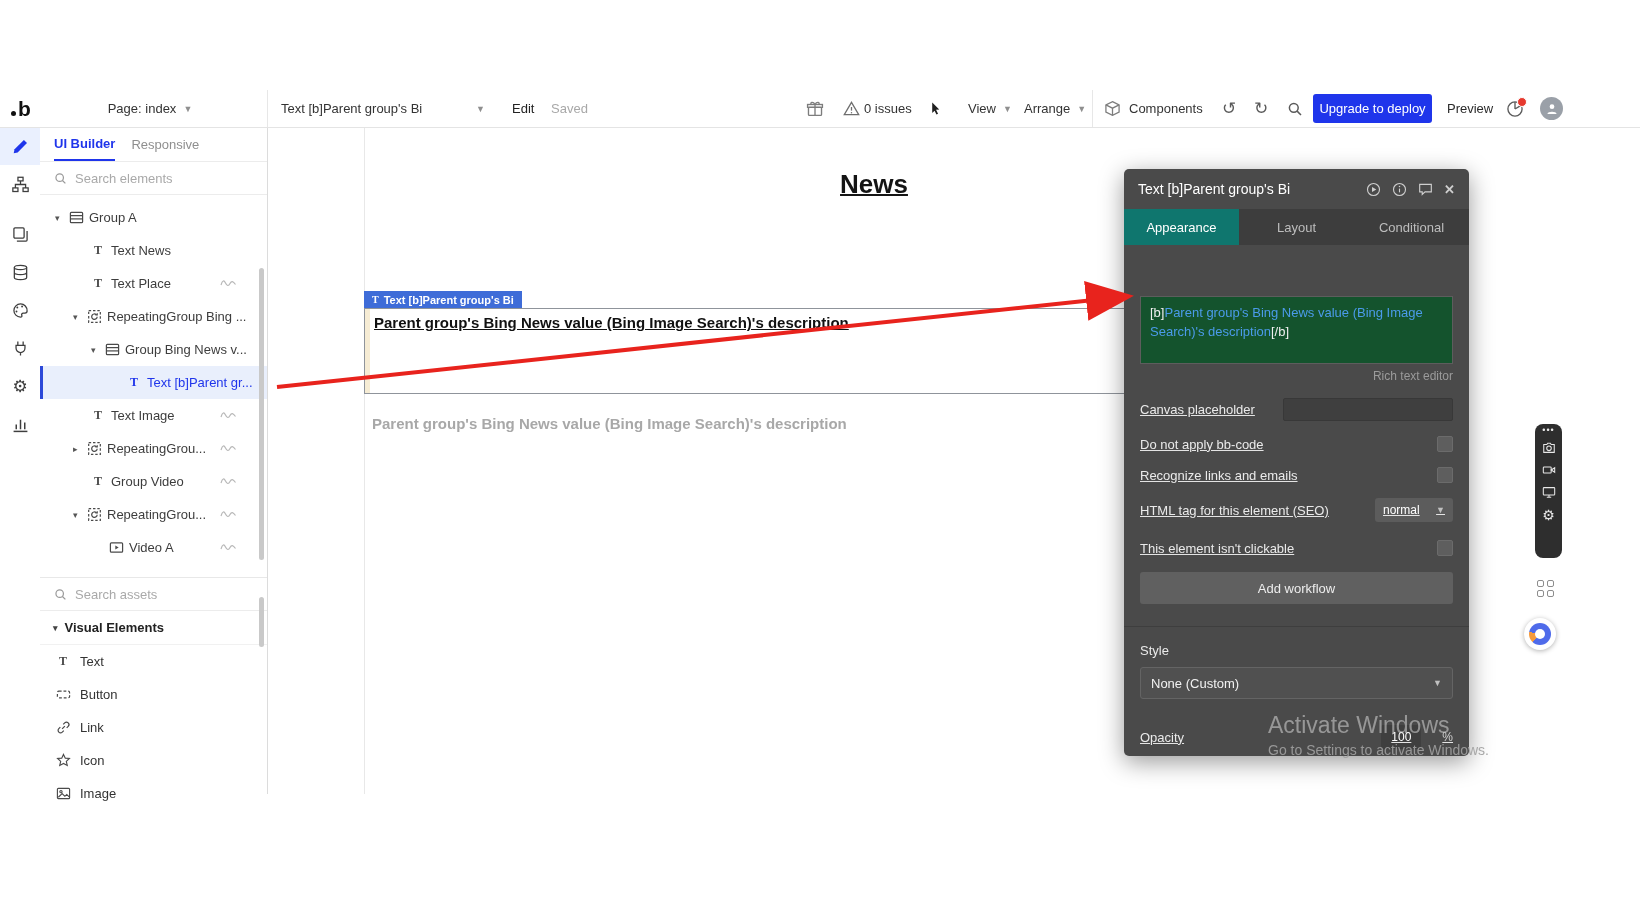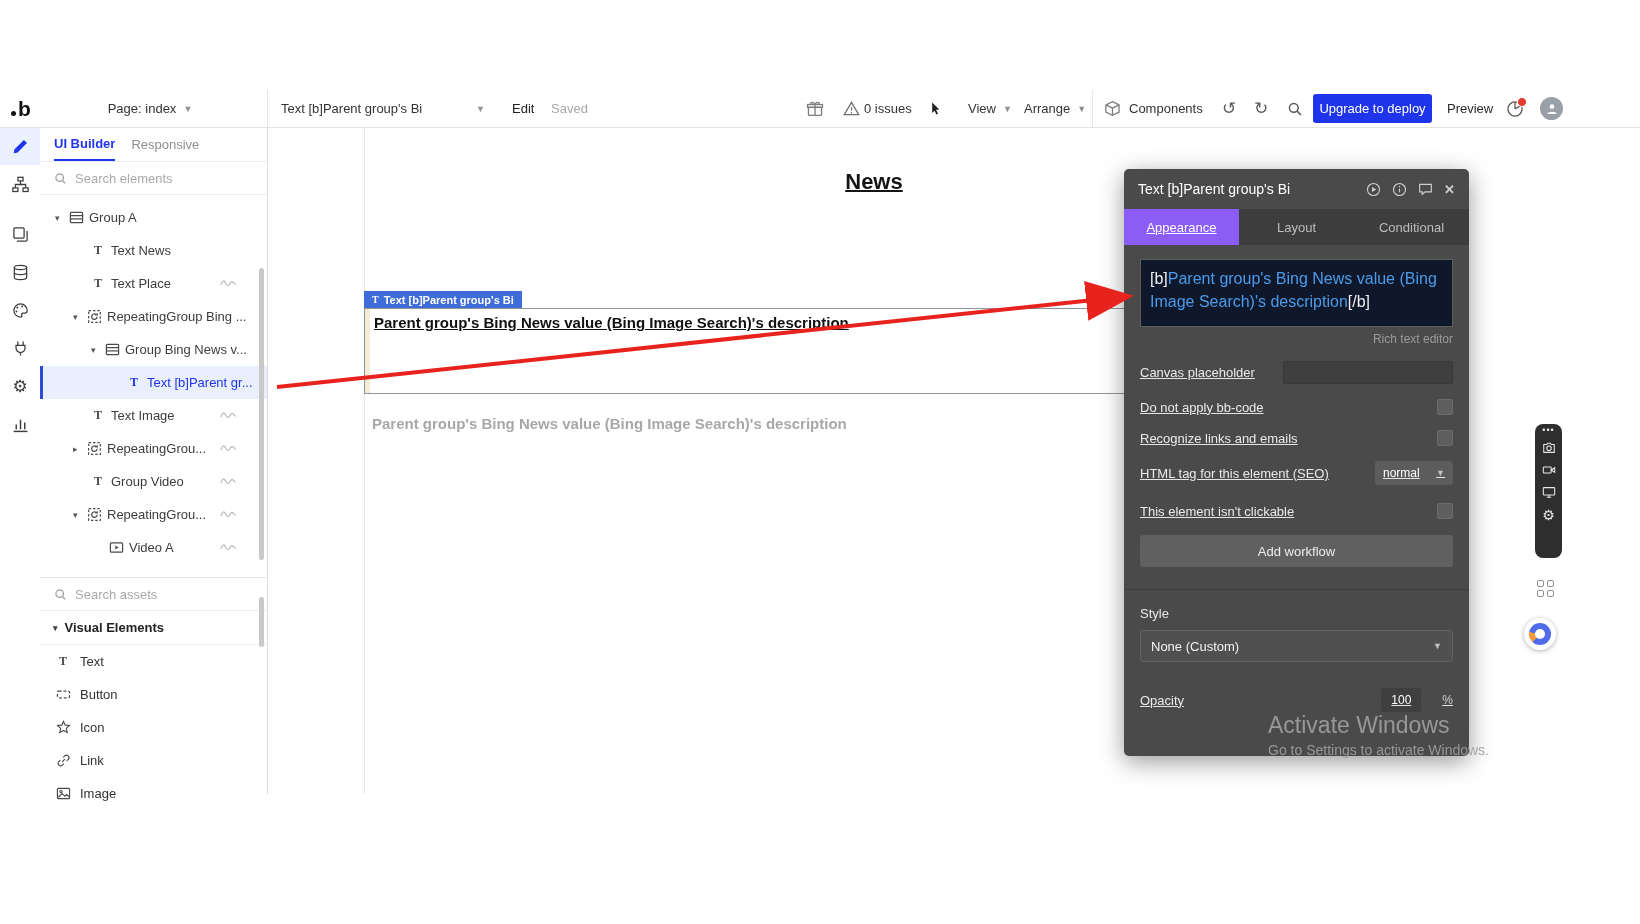--- a/index.html
+++ b/index.html
@@ -46,39 +46,39 @@
   .tree-row.selected .tree-icon{color:#1f35eb;}
   .assets-row{border-top:1px solid #e8e8e8;margin-top:13px;}
   .ve-header{height:33px;display:flex;align-items:center;gap:7px;padding-left:13px;font-size:13px;font-weight:bold;color:#222;border-bottom:1px solid #f1f1f1;}
   .ve-caret{font-size:9px;color:#444;}
   .pal-row{height:33px;display:flex;align-items:center;gap:9px;padding-left:15px;font-size:13px;color:#333;cursor:pointer;}
   .pal-icon{width:16px;height:16px;display:flex;align-items:center;justify-content:center;color:#4a4a4a;}
   .sb{position:absolute;width:5px;border-radius:3px;background:#c9c9c9;right:3px;}
   
   .canvas{position:absolute;left:267px;top:127px;width:1373px;height:667px;background:#fff;overflow:hidden;}
   .page-edge{position:absolute;left:97px;top:0;width:1px;height:667px;background:#e8e8e8;}
-  .news{position:absolute;left:97px;top:42px;width:1020px;text-align:center;font-size:22px;font-weight:bold;color:#141414;}
+  .news{position:absolute;left:97px;top:42px;width:1020px;text-align:center;font-size:26px;font-weight:bold;color:#141414;}
   .news span{text-decoration:underline;text-decoration-thickness:2px;}
   .sel-label{position:absolute;left:97px;top:164px;height:17px;background:#3e6cd8;color:#fff;font-size:11px;font-weight:bold;display:flex;align-items:center;gap:5px;padding:0 8px;cursor:pointer;}
   .sel-label .mini-t{font-size:10px;font-weight:bold;font-family:"Liberation Serif", serif;}
   .sel-box{position:absolute;left:97px;top:181px;width:760px;height:84px;border:1px solid #8f949b;background:#fff;cursor:pointer;}
   .sel-box::before{content:"";position:absolute;left:0;top:0;bottom:0;width:5px;background:#f6ecd4;}
   .sel-text{position:absolute;left:9px;top:5px;font-size:15px;font-weight:bold;color:#111;text-decoration:underline;white-space:nowrap;}
   .ghost-text{position:absolute;left:105px;top:288px;font-size:15px;font-weight:bold;color:#a8a8a8;white-space:nowrap;}
   
   .inspector{position:absolute;left:1124px;top:169px;width:345px;height:587px;background:#4a4a4a;border-radius:5px;box-shadow:0 6px 24px rgba(0,0,0,.4);z-index:20;color:#e4e4e4;font-size:13px;box-sizing:border-box;}
   .insp-header{height:40px;display:flex;align-items:center;padding:0 14px;}
   .insp-title{flex:1;color:#fff;font-size:14px;}
   .insp-hicons{display:flex;gap:11px;align-items:center;color:#cfcfcf;}
   .insp-hicons .x{font-size:13px;font-weight:bold;cursor:pointer;}
   .insp-tabs{height:36px;background:#3d3d3d;display:flex;}
   .insp-tab{flex:1;display:flex;align-items:center;justify-content:center;color:#bdbdbd;cursor:pointer;}
-  .insp-tab.active{background:#8b5cf6;color:#fff;text-decoration:underline;}
+  .insp-tab.active{background:#0f766e;color:#fff;}
   .insp-body{padding:14px 16px 0;}
-  .rich{background:#0f172a;border:1px solid #5d5d5d;min-height:52px;padding:7px 9px;line-height:1.45;font-size:16px;color:#f0f0f0;cursor:text;}
+  .rich{background:#14532d;border:1px solid #5d5d5d;min-height:52px;padding:7px 9px;line-height:1.45;font-size:13px;color:#f0f0f0;cursor:text;margin-top:37px;}
   .rich .dyn{color:#4b9bea;}
   .rte-label{text-align:right;color:#9b9b9b;font-size:12px;margin-top:5px;}
   .frow{display:flex;align-items:center;justify-content:space-between;margin-top:15px;text-decoration:underline;}
   .flabel{color:#eaeaea;}
   .finput{width:170px;height:23px;background:#3f3f3f;border:1px solid #383838;border-radius:2px;color:#fff;font-size:12px;padding:0 6px;box-sizing:border-box;font-family:"Liberation Sans", sans-serif;}
   .checkbox{width:14px;height:14px;background:#5e5e5e;border:1px solid #6b6b6b;border-radius:2px;cursor:pointer;flex:none;}
   .fselect{min-width:62px;height:24px;background:#5c5c5c;border-radius:3px;display:flex;align-items:center;gap:8px;justify-content:space-between;padding:0 8px;color:#fff;font-size:12px;cursor:pointer;}
   .fselect .c{color:#c0c0c0;font-size:9px;}
   .workflow-btn{margin-top:16px;height:32px;background:#606060;border-radius:3px;display:flex;align-items:center;justify-content:center;color:#ededed;cursor:pointer;}
   .divider{height:1px;background:#3e3e3e;margin:22px -16px 0;}
@@ -422,35 +422,35 @@
   <div class="pal-row">
     <span class="pal-icon">
         <svg width="15" height="15" viewBox="0 0 16 16" fill="none" stroke="currentColor" stroke-width="1.3">
           <rect x="1.5" y="4.5" width="13" height="7" rx="1.5" stroke-dasharray="3 2"></rect>
         </svg>
       </span>
     <span>Button</span>
   </div>
   <div class="pal-row">
     <span class="pal-icon">
-        <svg width="15" height="15" viewBox="0 0 16 16" fill="none" stroke="currentColor" stroke-width="1.2">
-          <path d="M8 1.5 l1.9 4 4.4 0.4 -3.3 3 1 4.3 L8 11.1 4 13.2 l1 -4.3 -3.3 -3 4.4 -0.4z"></path>
-        </svg>
-      </span>
-    <span>Icon</span>
-  </div>
-  <div class="pal-row">
-    <span class="pal-icon">
         <svg width="15" height="15" viewBox="0 0 16 16" fill="none" stroke="currentColor" stroke-width="1.3">
           <path d="M6.5 9.5 l3 -3"></path>
           <path d="M4.6 7.6 L3 9.2 a2.6 2.6 0 0 0 3.7 3.7 l1.6 -1.6"></path>
           <path d="M11.4 8.4 L13 6.8 a2.6 2.6 0 0 0 -3.7 -3.7 L7.7 4.7"></path>
         </svg>
       </span>
     <span>Link</span>
+  </div>
+  <div class="pal-row">
+    <span class="pal-icon">
+        <svg width="15" height="15" viewBox="0 0 16 16" fill="none" stroke="currentColor" stroke-width="1.2">
+          <path d="M8 1.5 l1.9 4 4.4 0.4 -3.3 3 1 4.3 L8 11.1 4 13.2 l1 -4.3 -3.3 -3 4.4 -0.4z"></path>
+        </svg>
+      </span>
+    <span>Icon</span>
   </div>
   <div class="pal-row">
     <span class="pal-icon">
         <svg width="15" height="15" viewBox="0 0 16 16" fill="none" stroke="currentColor" stroke-width="1.2">
           <rect x="1.5" y="2.5" width="13" height="11" rx="1"></rect>
           <circle cx="5.3" cy="6" r="1.2"></circle>
           <path d="M2.5 12 l4 -4 3 3 2 -2 2.5 2.5"></path>
         </svg>
       </span>
     <span>Image</span>

